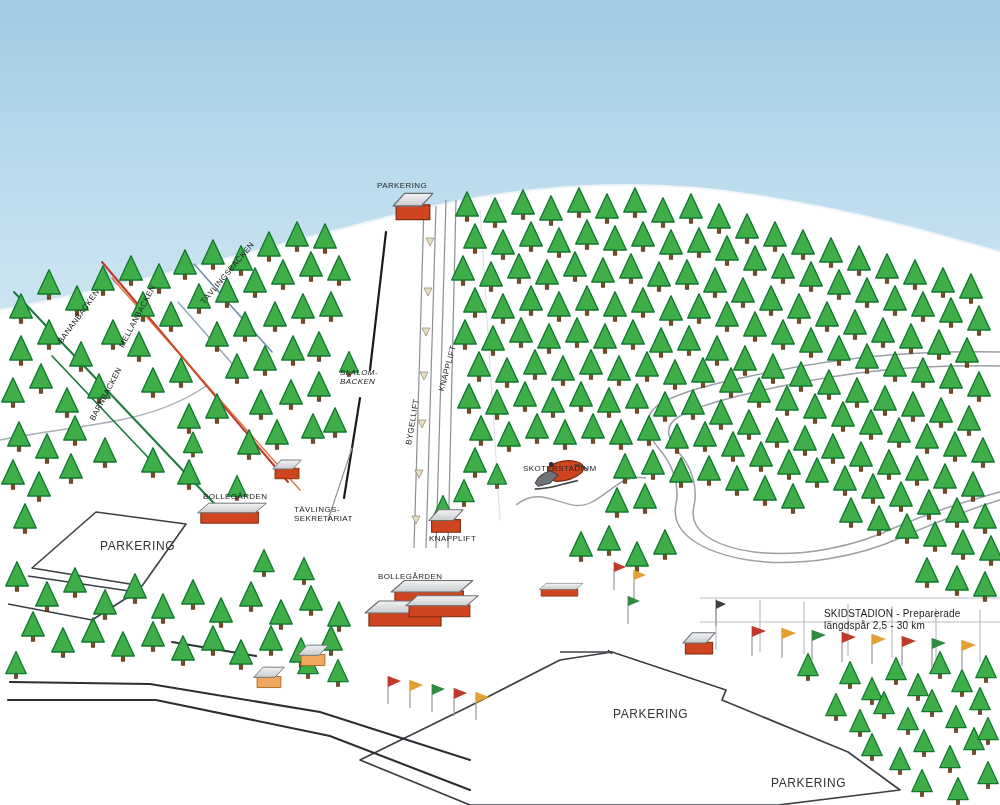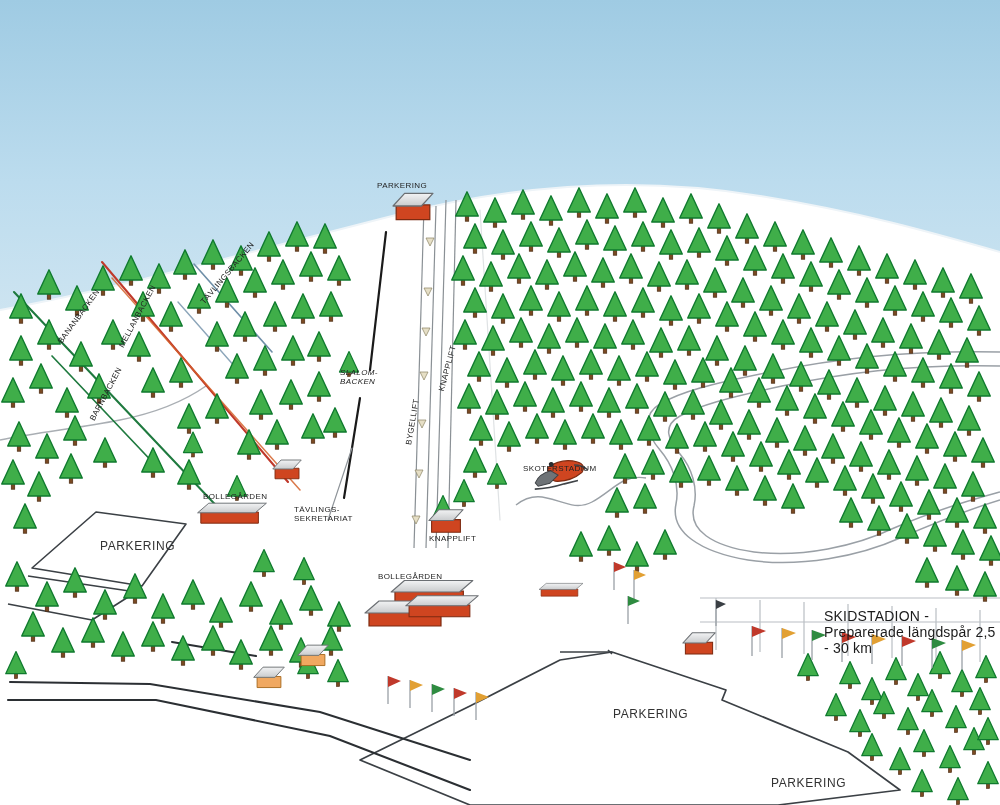--- a/index.html
+++ b/index.html
@@ -15,21 +15,21 @@
     pointer-events:none;
   }
   .lbl{
     position:absolute;
     font-family:"Liberation Sans",sans-serif;
     font-size:8px;color:#222;letter-spacing:.4px;
     white-space:pre-line;line-height:1.15;
     transform-origin:0 0;
     pointer-events:none;
   }
-  .lbl.stadion{font-size:14px;letter-spacing:.2px;color:#1b1b1b;}
+  .lbl.stadion{font-size:10px;letter-spacing:.2px;color:#1b1b1b;}
   .lbl.park{font-size:12px;color:#333;letter-spacing:.6px;}
 </style>
 </head>
 <body>
 
 <div id="stage">
 
   <svg id="map-svg" viewBox="0 0 1000 805">
     <defs>
       <linearGradient id="skyGrad" x1="0" y1="0" x2="0" y2="1">

